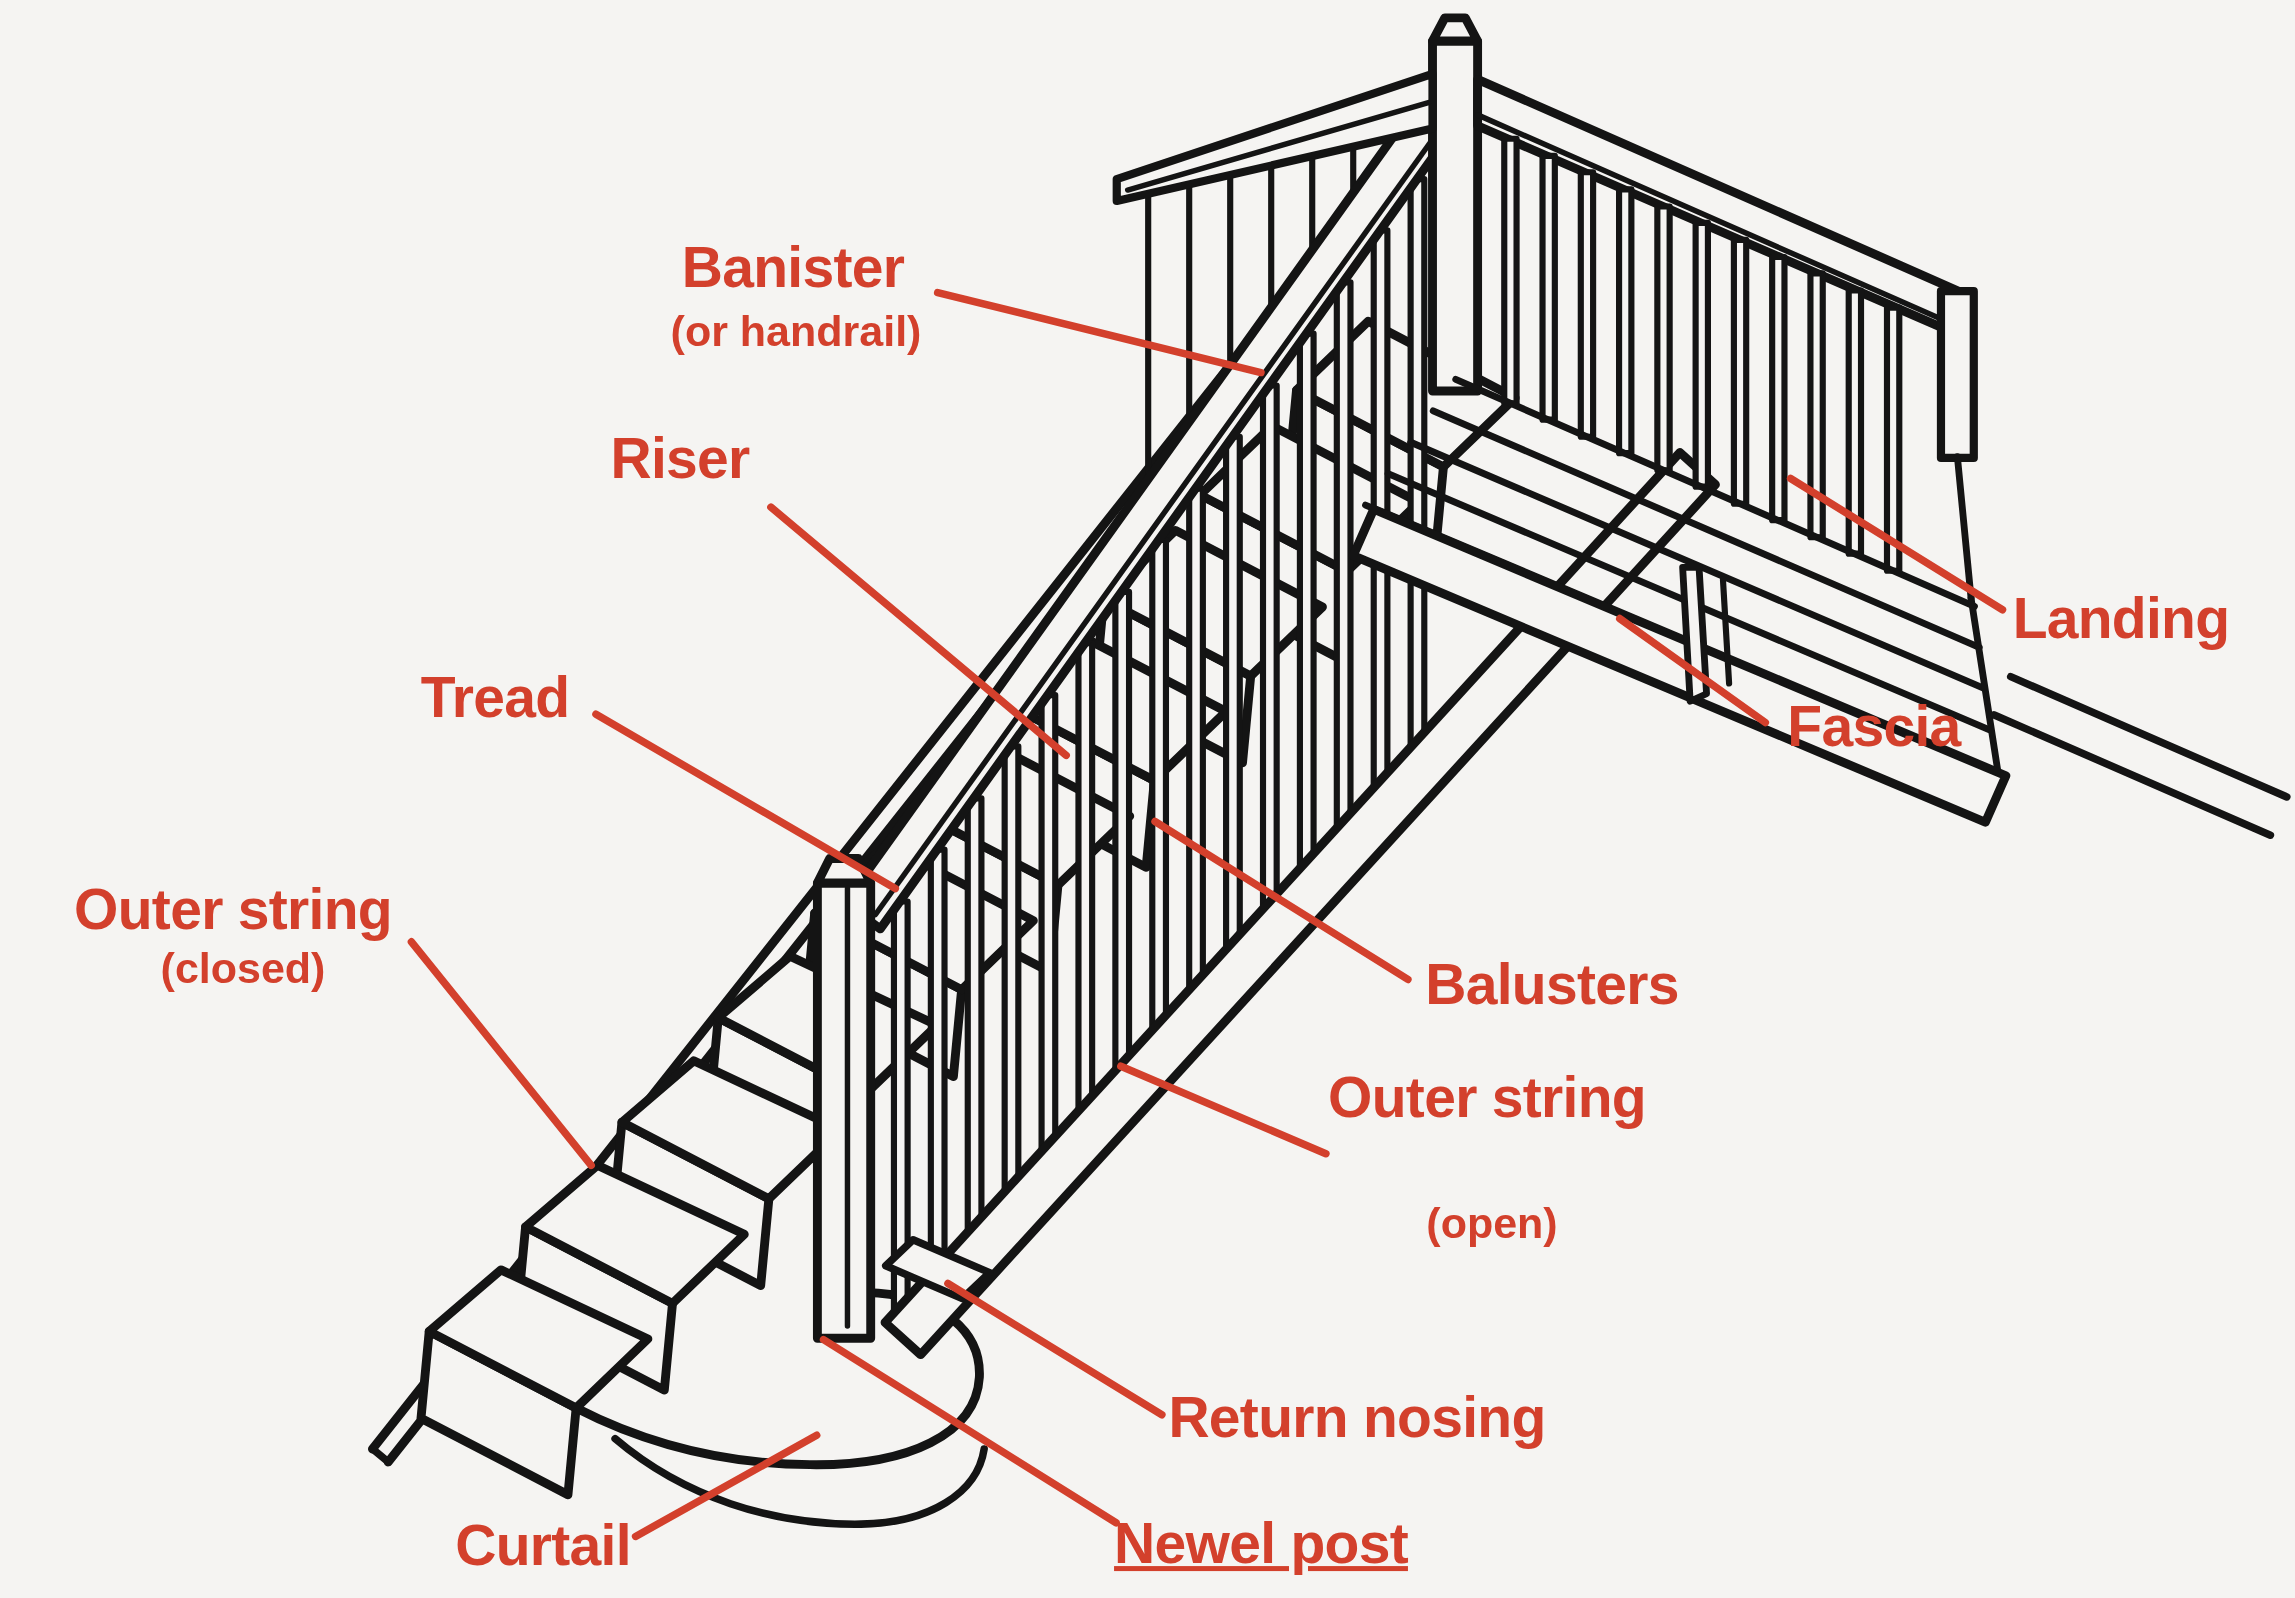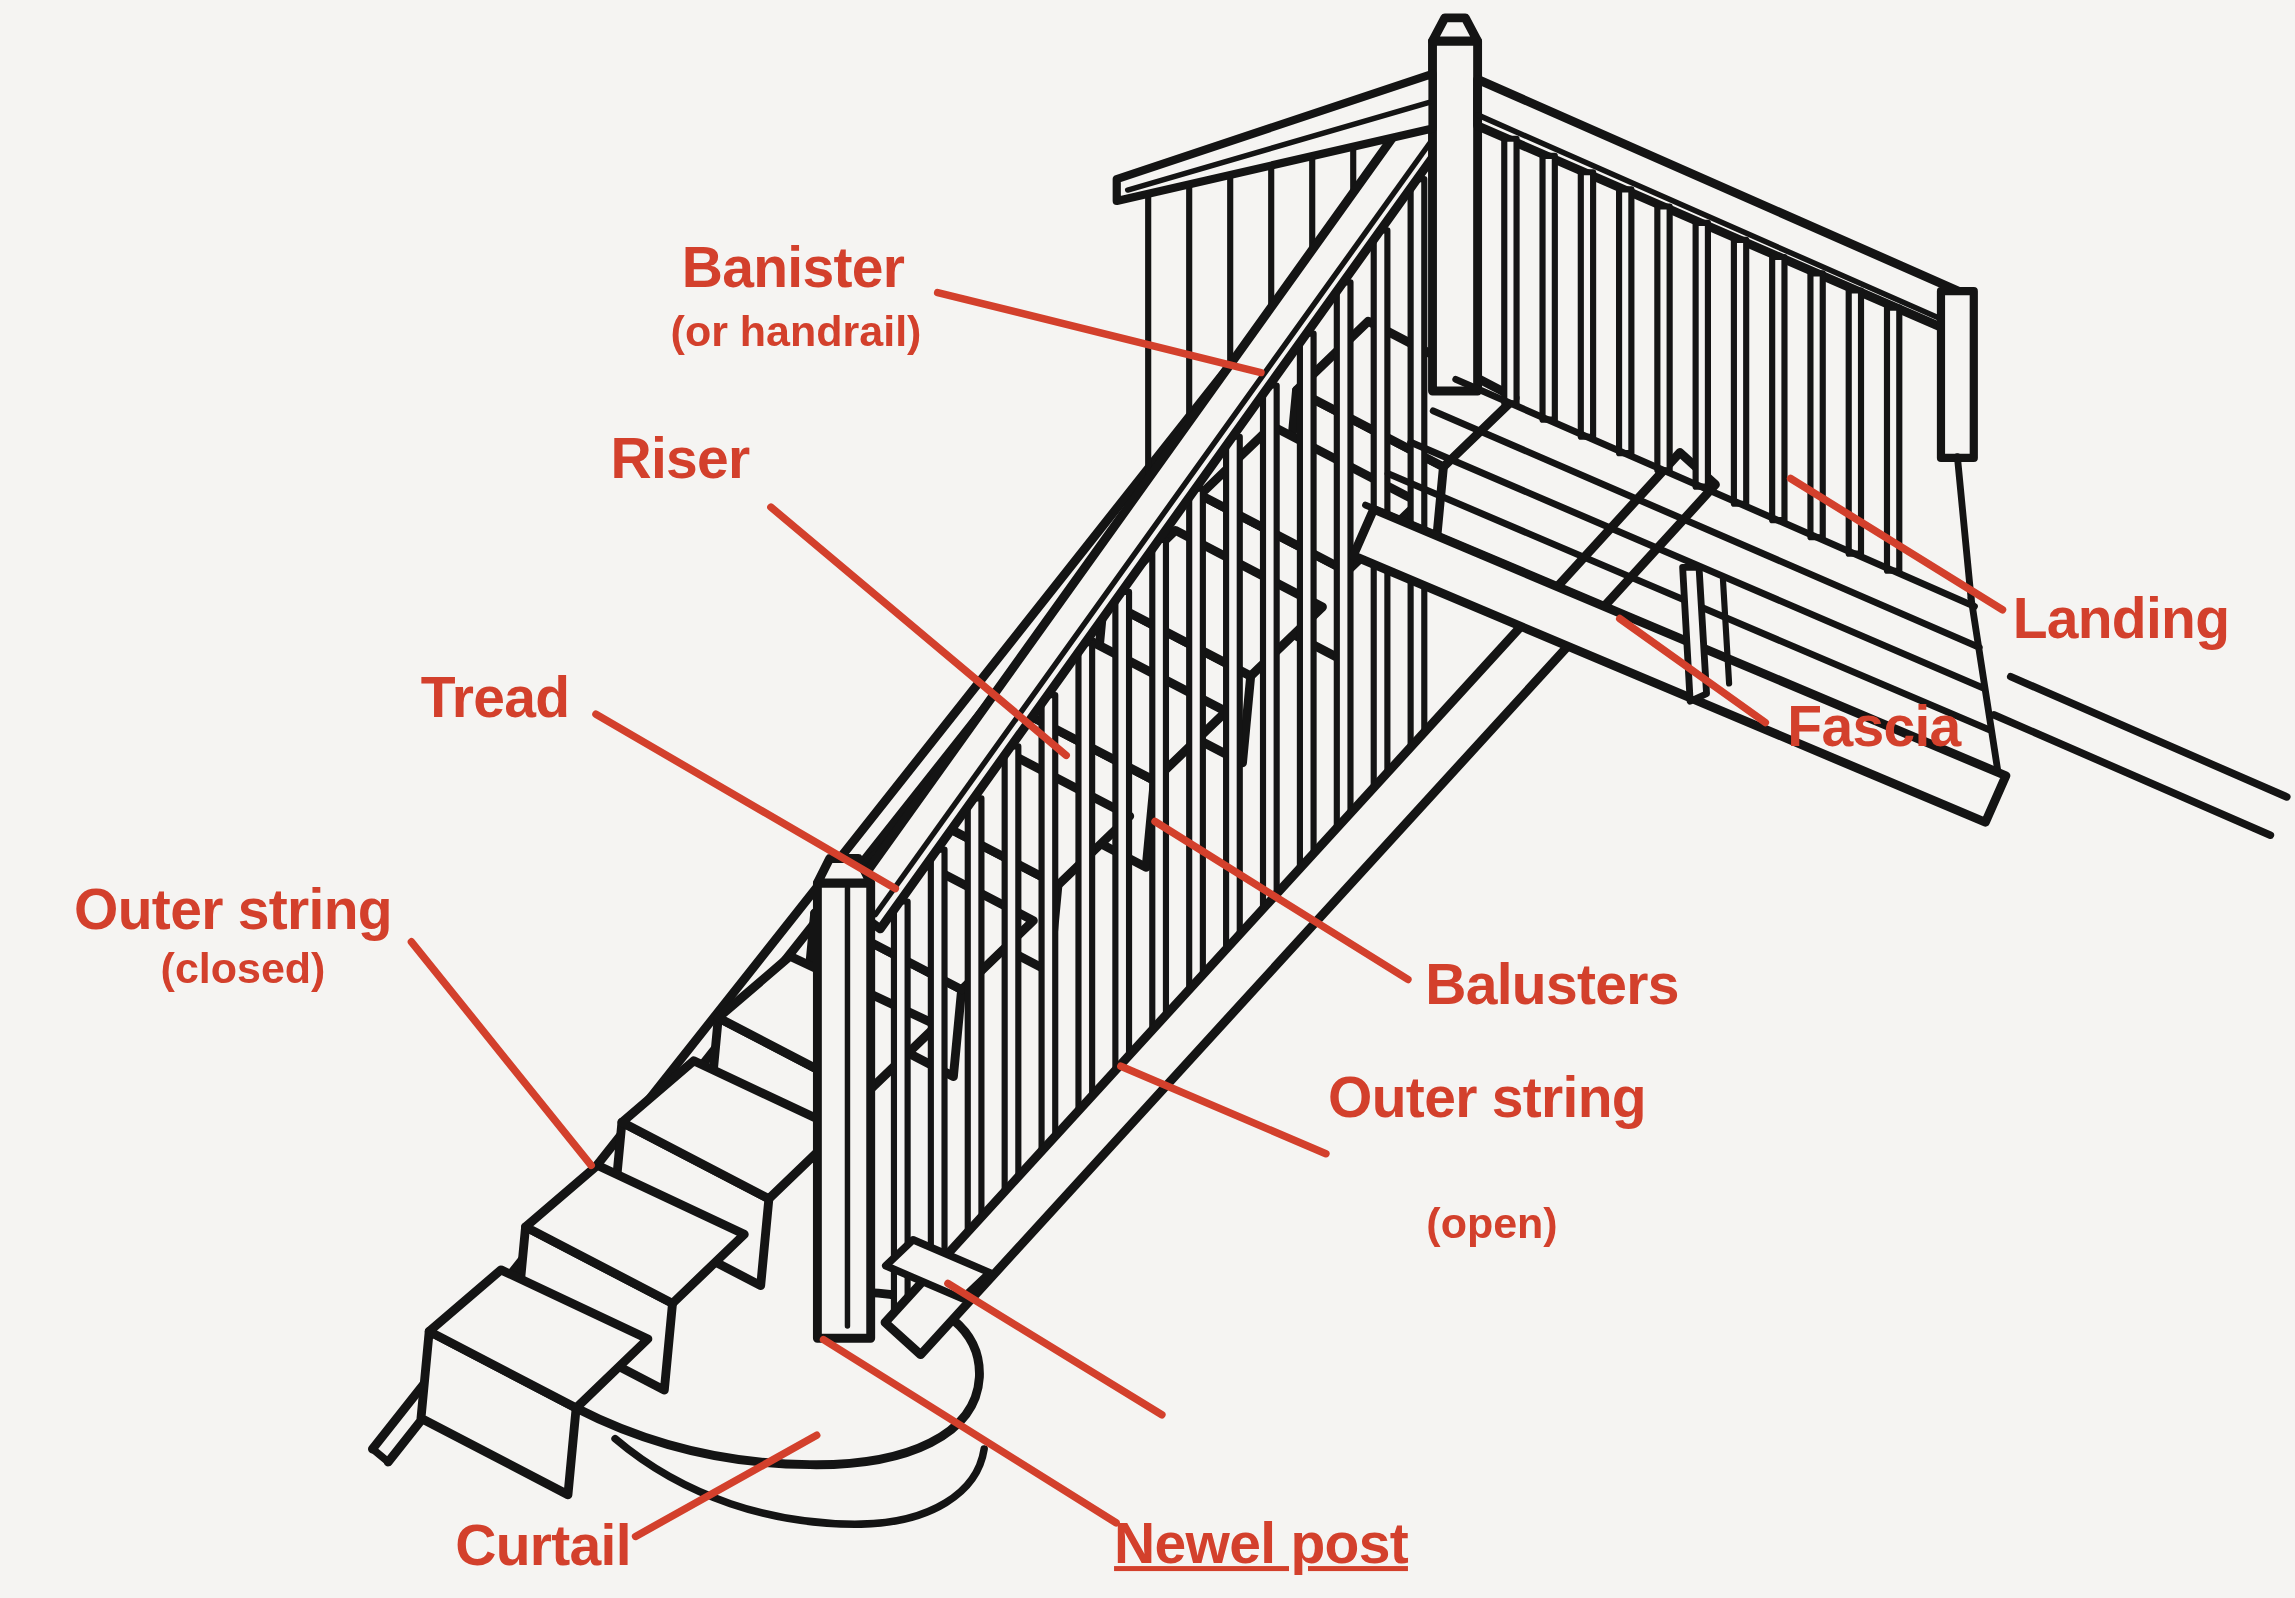--- a/index.html
+++ b/index.html
@@ -200,20 +200,21 @@
 
   <div class="lbl pos-tread">Tread</div>
 
   <div class="lbl pos-inner-string">Outer string</div>
   <div class="lbl sub pos-inner-sub">(closed)</div>
 
   <div class="lbl pos-curtail">Curtail</div>
 
   <div class="lbl pos-newel-post">Newel post</div>
 
+  <div class="lbl pos-return-nosing">Return nosing</div>
 
   <div class="lbl pos-outer-string">Outer string</div>
   <div class="lbl sub pos-outer-sub">(open)</div>
 
   <div class="lbl pos-balusters">Balusters</div>
 
   <div class="lbl pos-fascia">Fascia</div>
 
   <div class="lbl pos-landing">Landing</div>
 

